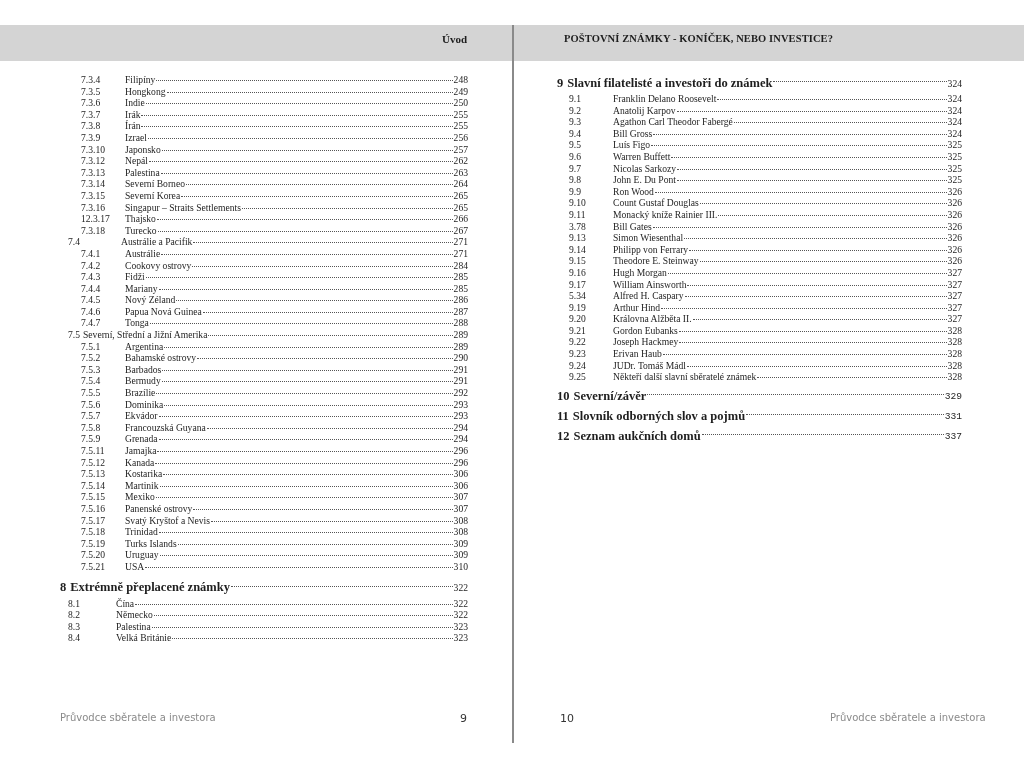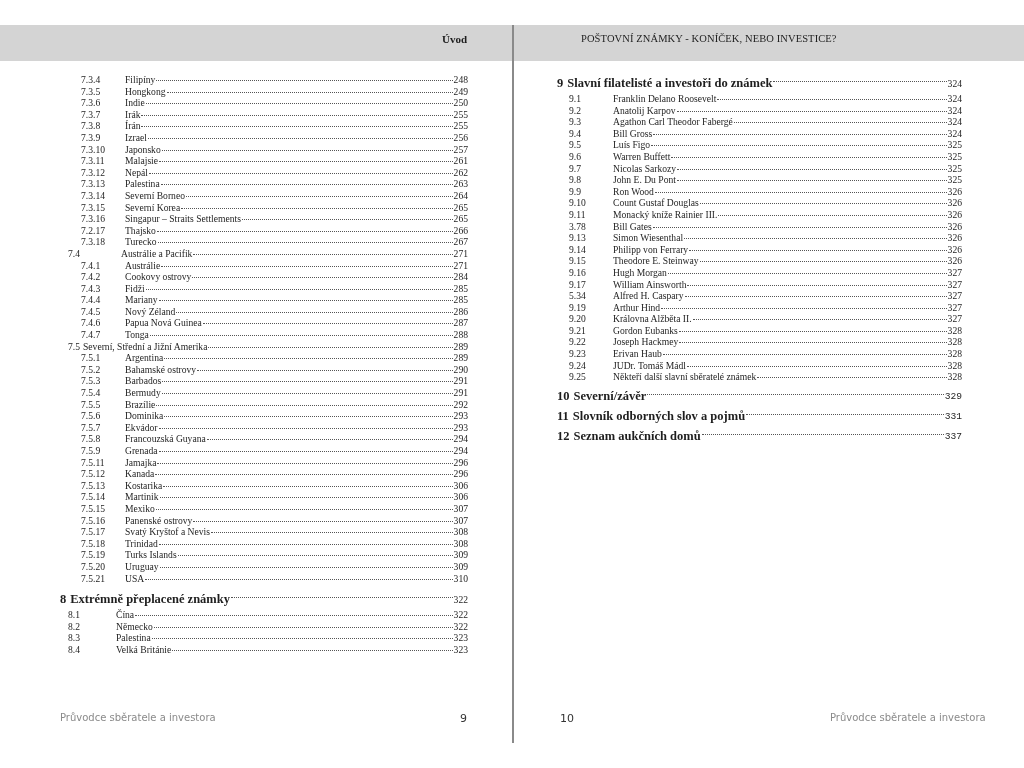--- a/index.html
+++ b/index.html
@@ -1,20 +1,20 @@
 <!DOCTYPE html>
 <html><head>
 <meta charset="utf-8">
 <style>
   html, body { margin: 0; padding: 0; background: #ffffff; }
   body { width: 1024px; height: 768px; position: relative; overflow: hidden;
          font-family: "Liberation Serif", "DejaVu Serif", serif; color: #1e1e1e; }
   .header-bar { position: absolute; left: 0; top: 25px; width: 1024px; height: 36px; background: #d4d4d4; }
   .header-left { position: absolute; right: 557px; top: 33px; font-size: 11px; font-weight: bold; }
-  .header-right { position: absolute; left: 581px; top: 33px; font-size: 10.5px; font-weight: normal; letter-spacing: 0.1px; }
+  .header-right { position: absolute; left: 564px; top: 33px; font-size: 10.5px; font-weight: bold; letter-spacing: 0.1px; }
   .divider { position: absolute; left: 512px; top: 25px; width: 2px; height: 718px; background: #8a8a8a; }
   .toc { position: absolute; font-size: 9.6px; line-height: 11.6px; }
   .toc-left { left: 60px; top: 74px; width: 408px; }
   .toc-right { left: 557px; top: 74px; width: 405px; }
   .row { display: flex; align-items: baseline; white-space: nowrap; height: 11.6px; }
   .num { flex: 0 0 auto; }
   .ttl { flex: 0 0 auto; }
   .dots { flex: 1 1 auto; border-bottom: 1px dotted #555; margin: 0 1px; transform: translateY(-2px); min-width: 4px; }
   .pg { flex: 0 0 auto; text-align: right; }
   .lvl3 .num { width: 44px; padding-left: 21px; }
@@ -79,26 +79,20 @@
       <span class="dots"></span>
       <span class="pg">256</span>
     </div>
     <div class="row lvl3">
       <span class="num">7.3.10</span>
       <span class="ttl">Japonsko</span>
       <span class="dots"></span>
       <span class="pg">257</span>
     </div>
     <div class="row lvl3">
-      <span class="num">7.3.11</span>
-      <span class="ttl">Malajsie</span>
-      <span class="dots"></span>
-      <span class="pg">261</span>
-    </div>
-    <div class="row lvl3">
       <span class="num">7.3.12</span>
       <span class="ttl">Nepál</span>
       <span class="dots"></span>
       <span class="pg">262</span>
     </div>
     <div class="row lvl3">
       <span class="num">7.3.13</span>
       <span class="ttl">Palestina</span>
       <span class="dots"></span>
       <span class="pg">263</span>
@@ -115,21 +109,21 @@
       <span class="dots"></span>
       <span class="pg">265</span>
     </div>
     <div class="row lvl3">
       <span class="num">7.3.16</span>
       <span class="ttl">Singapur – Straits Settlements</span>
       <span class="dots"></span>
       <span class="pg">265</span>
     </div>
     <div class="row lvl3">
-      <span class="num">7.2.17</span>
+      <span class="num">12.3.17</span>
       <span class="ttl">Thajsko</span>
       <span class="dots"></span>
       <span class="pg">266</span>
     </div>
     <div class="row lvl3">
       <span class="num">7.3.18</span>
       <span class="ttl">Turecko</span>
       <span class="dots"></span>
       <span class="pg">267</span>
     </div>

